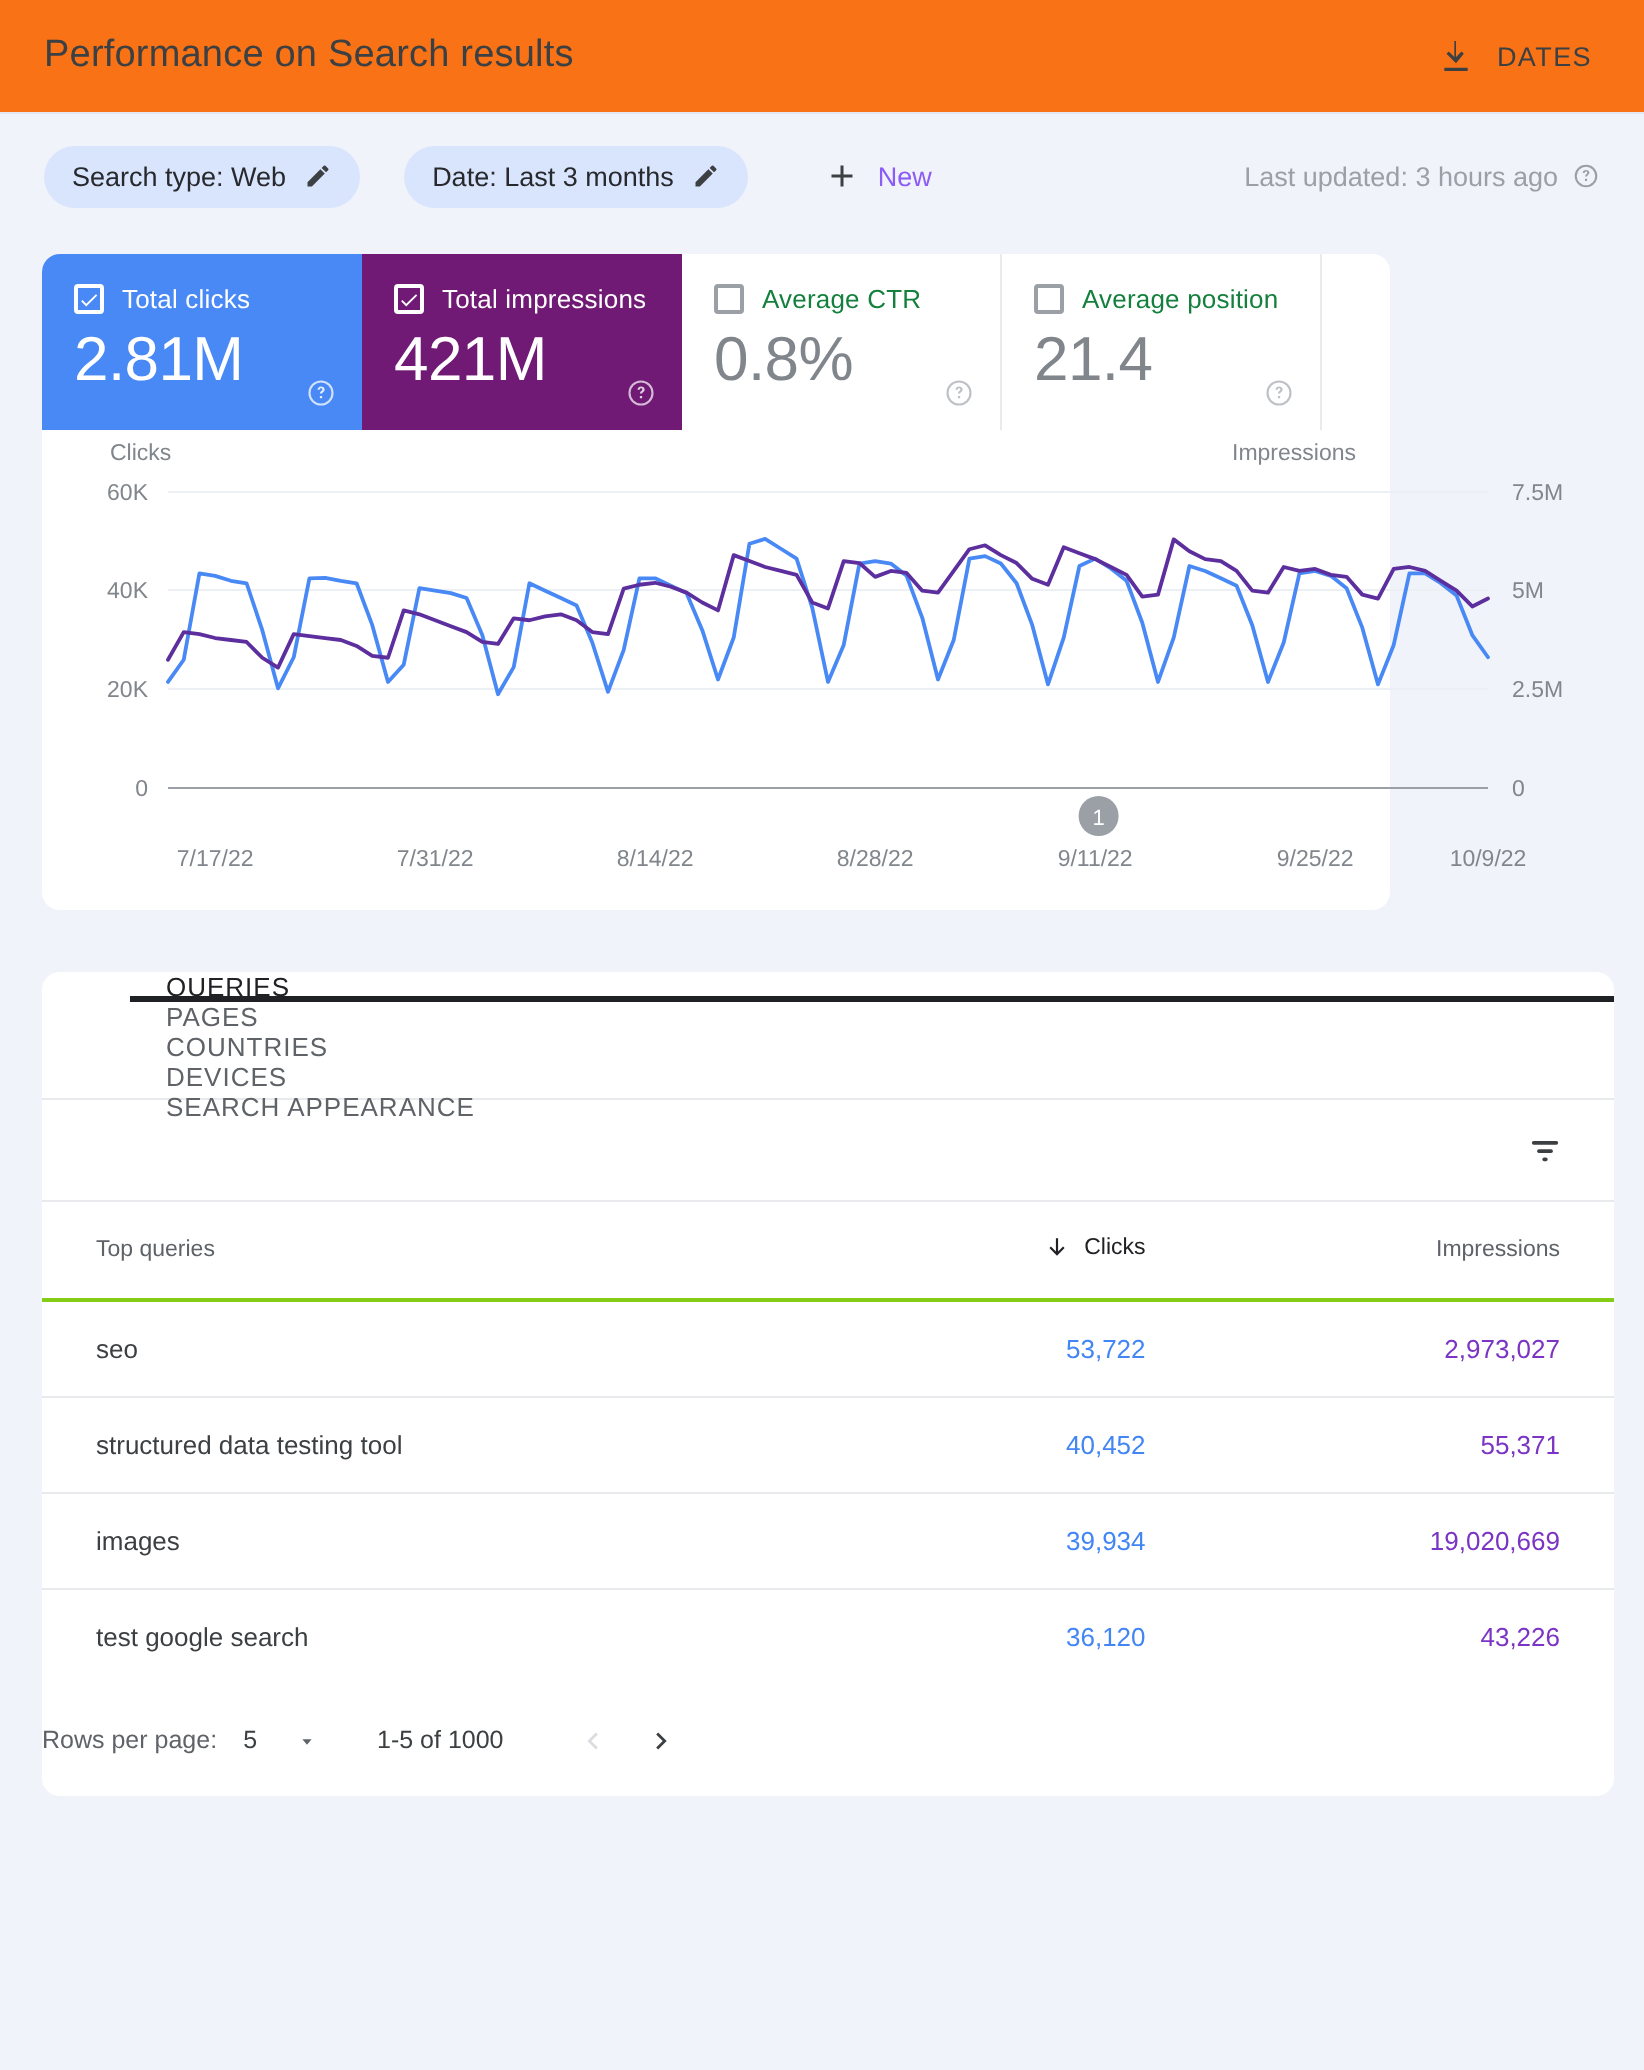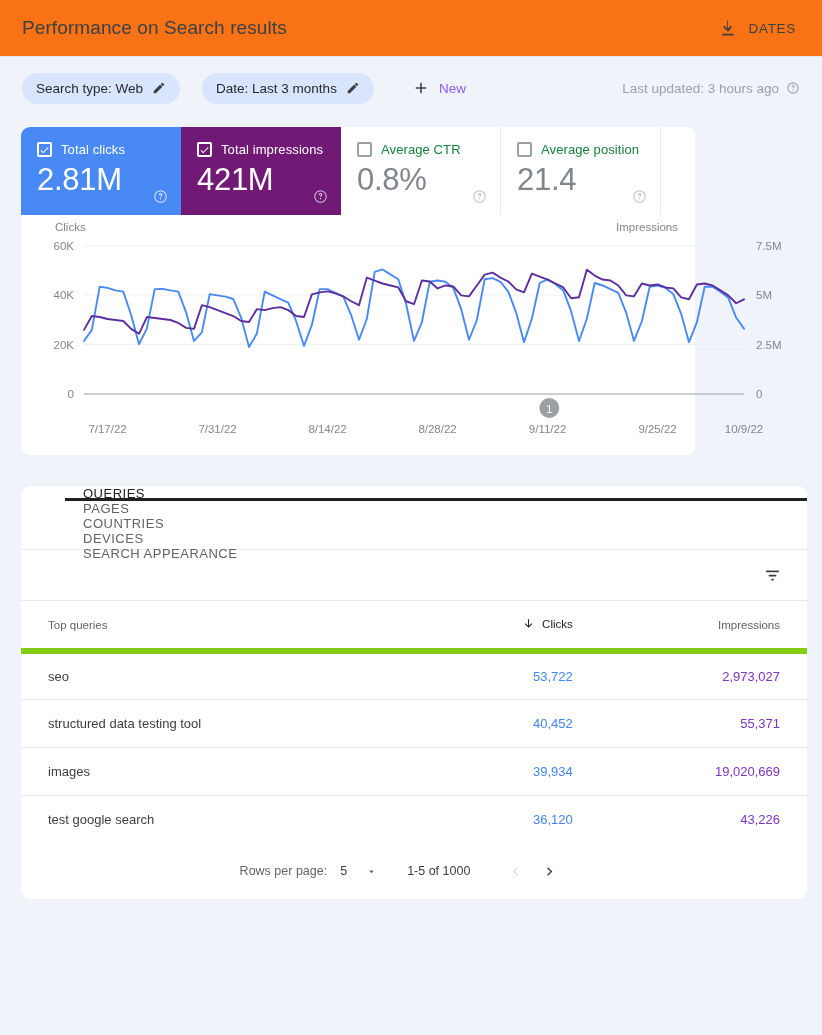--- a/index.html
+++ b/index.html
@@ -123,39 +123,39 @@
   .toolbar {
     height: 51px; display: flex; align-items: center; justify-content: flex-end;
     padding-right: 24px; border-bottom: 1px solid #e8eaed;
   }
   .filter-icon { width: 21px; height: 21px; cursor: pointer; display: block; }
 
   table { width: 100%; border-collapse: collapse; }
   th, td { text-align: left; font-weight: 400; }
   thead th {
     font-size: 11.5px; color: #5f6368; padding: 16px 0 16px 0;
-    height: 46px; border-bottom: 6px solid #84cc16;
+    height: 46px; border-bottom: 2px solid #84cc16;
   }
   th.c-query { padding-left: 27px; }
   th.c-clicks, th.c-impr { text-align: right; }
   th.c-clicks { padding-right: 28px; color: #202124; font-weight: 500; }
   th.c-impr { padding-right: 27px; }
   .sort-wrap { display: inline-flex; align-items: center; gap: 7px; }
   .sort-arrow { width: 13px; height: 13px; display: block; }
   tbody td {
     font-size: 13px; color: #3c4043; height: 48px;
     border-bottom: 1px solid #e8eaed;
   }
   tbody tr:last-child td { border-bottom: none; }
   td.c-query { padding-left: 27px; }
   td.c-clicks { text-align: right; padding-right: 28px; color: #4285f4; }
   td.c-impr { text-align: right; padding-right: 27px; color: #7b34c4; }
 
   .pager {
-    height: 56px; display: flex; align-items: center; justify-content: center;
+    height: 56px; display: flex; align-items: center; justify-content: flex-start;
     gap: 0; padding-right: 22px; font-size: 12.5px; color: #5f6368;
   }
   .pg-label { margin-right: 13px; }
   .pg-select { display: inline-flex; align-items: center; gap: 19px; cursor: pointer; color: #3c4043; }
   .caret { width: 11px; height: 11px; display: block; }
   .pg-range { margin-left: 30px; margin-right: 28px; color: #3c4043; }
   .pg-btn { width: 34px; height: 34px; display: flex; align-items: center; justify-content: center; cursor: pointer; }
   .pg-btn svg { width: 17px; height: 17px; display: block; }
 </style>
 </head>

